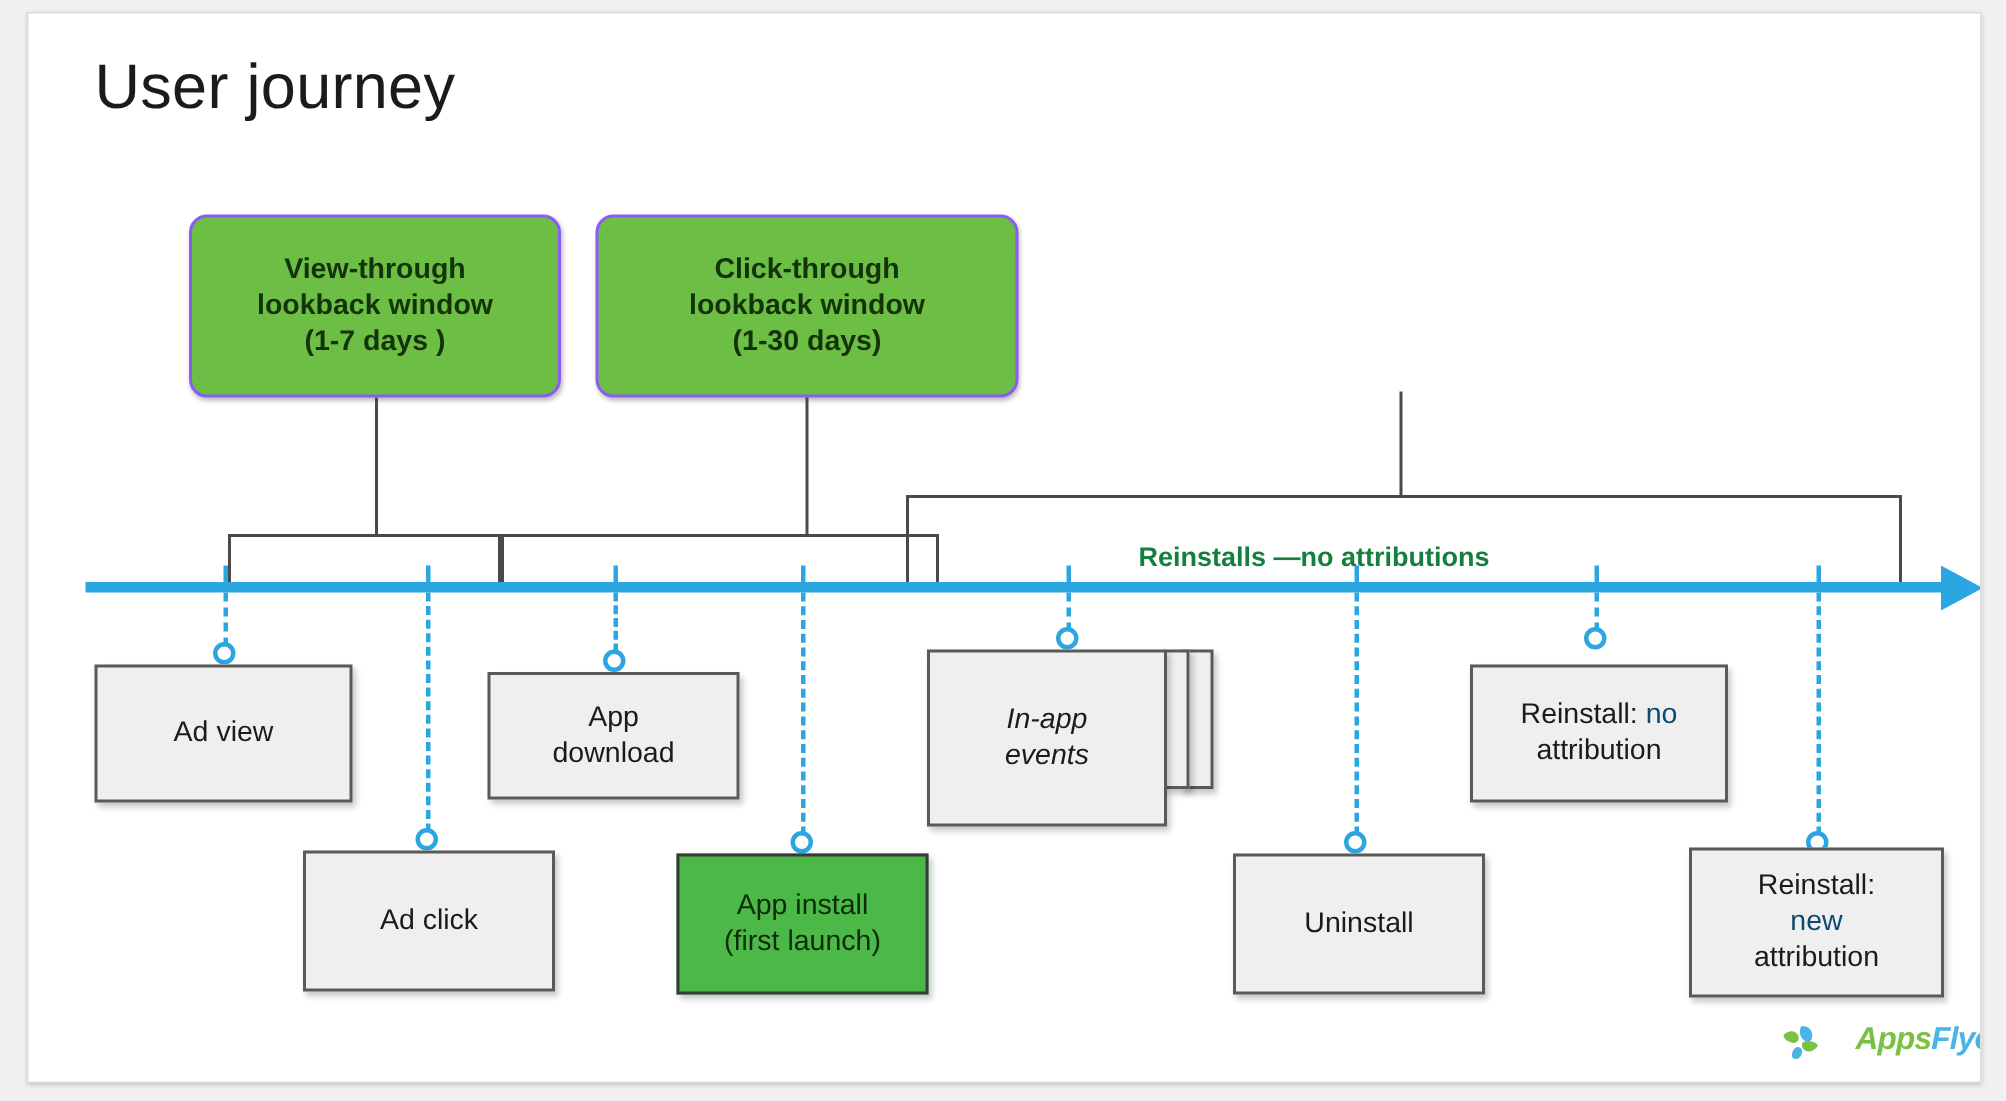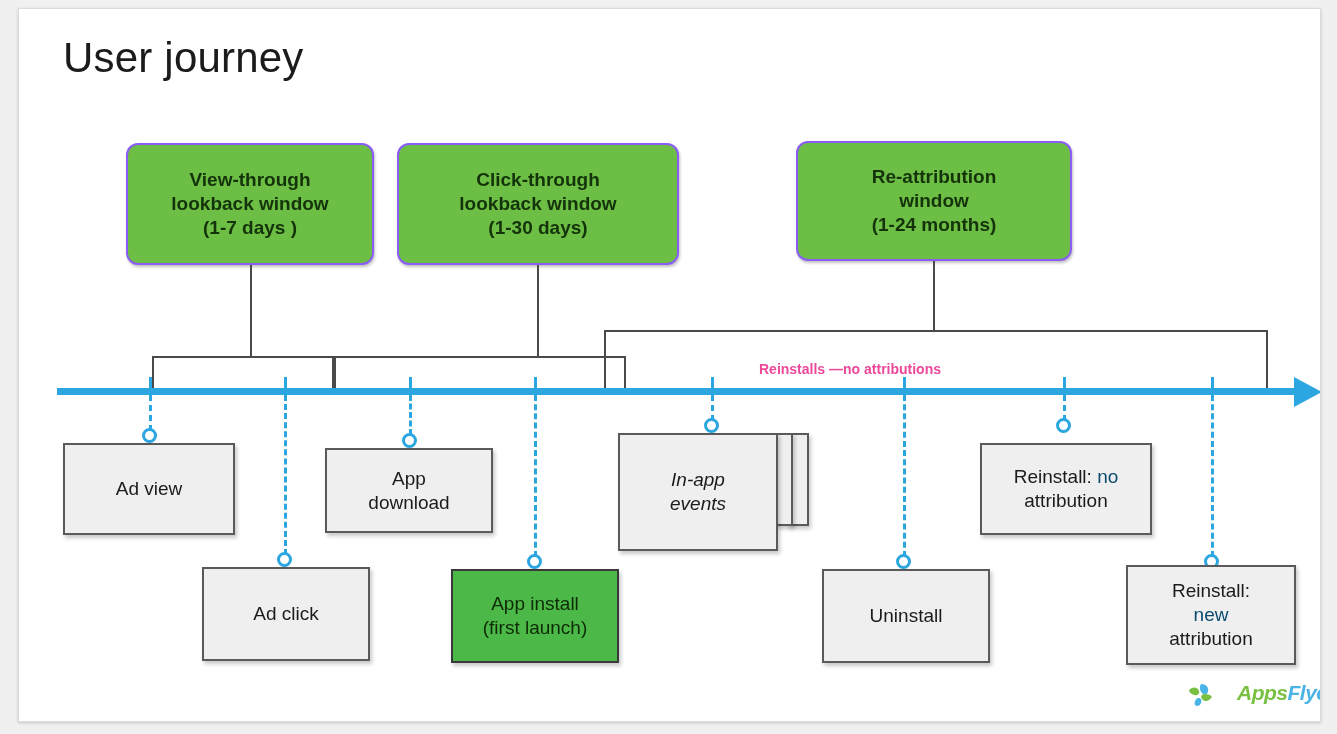--- a/index.html
+++ b/index.html
@@ -107,21 +107,21 @@
     background:#efefef;
     border:2px solid #5a5a5a;
     box-sizing:border-box;
     box-shadow:2px 3px 4px rgba(0,0,0,.22);
   }
 
   
   #reinstall-caption{
     position:absolute;
     left:740px;top:352px;
-    font-size:14px;font-weight:700;color:#ec4899;
+    font-size:18px;font-weight:700;color:#15803d;
     white-space:nowrap;
   }
 
   
   #logo{
     position:absolute;
     left:1168px;top:672px;
     display:flex;gap:20px;
   }
   #logo-text{
@@ -147,27 +147,20 @@
   </div>
 
   <div class="win-box" style="left:378px;top:134px;width:282px;height:122px;">
     <div>
       <div>Click-through</div>
       <div>lookback window</div>
       <div>(1-30 days)</div>
     </div>
   </div>
 
-  <div class="win-box" style="left:777px;top:132px;width:276px;height:120px;">
-    <div>
-      <div>Re-attribution</div>
-      <div>window</div>
-      <div>(1-24 months)</div>
-    </div>
-  </div>
 
   <div class="br-v" style="left:231px;top:256px;height:92px;"></div>
   <div class="br-h" style="left:133px;top:347px;width:184px;"></div>
   <div class="br-v" style="left:133px;top:347px;height:33px;"></div>
   <div class="br-v" style="left:315px;top:347px;height:33px;"></div>
 
   <div class="br-v" style="left:518px;top:256px;height:92px;"></div>
   <div class="br-h" style="left:313px;top:347px;width:294px;"></div>
   <div class="br-v" style="left:313px;top:347px;height:33px;"></div>
   <div class="br-v" style="left:605px;top:347px;height:33px;"></div>

